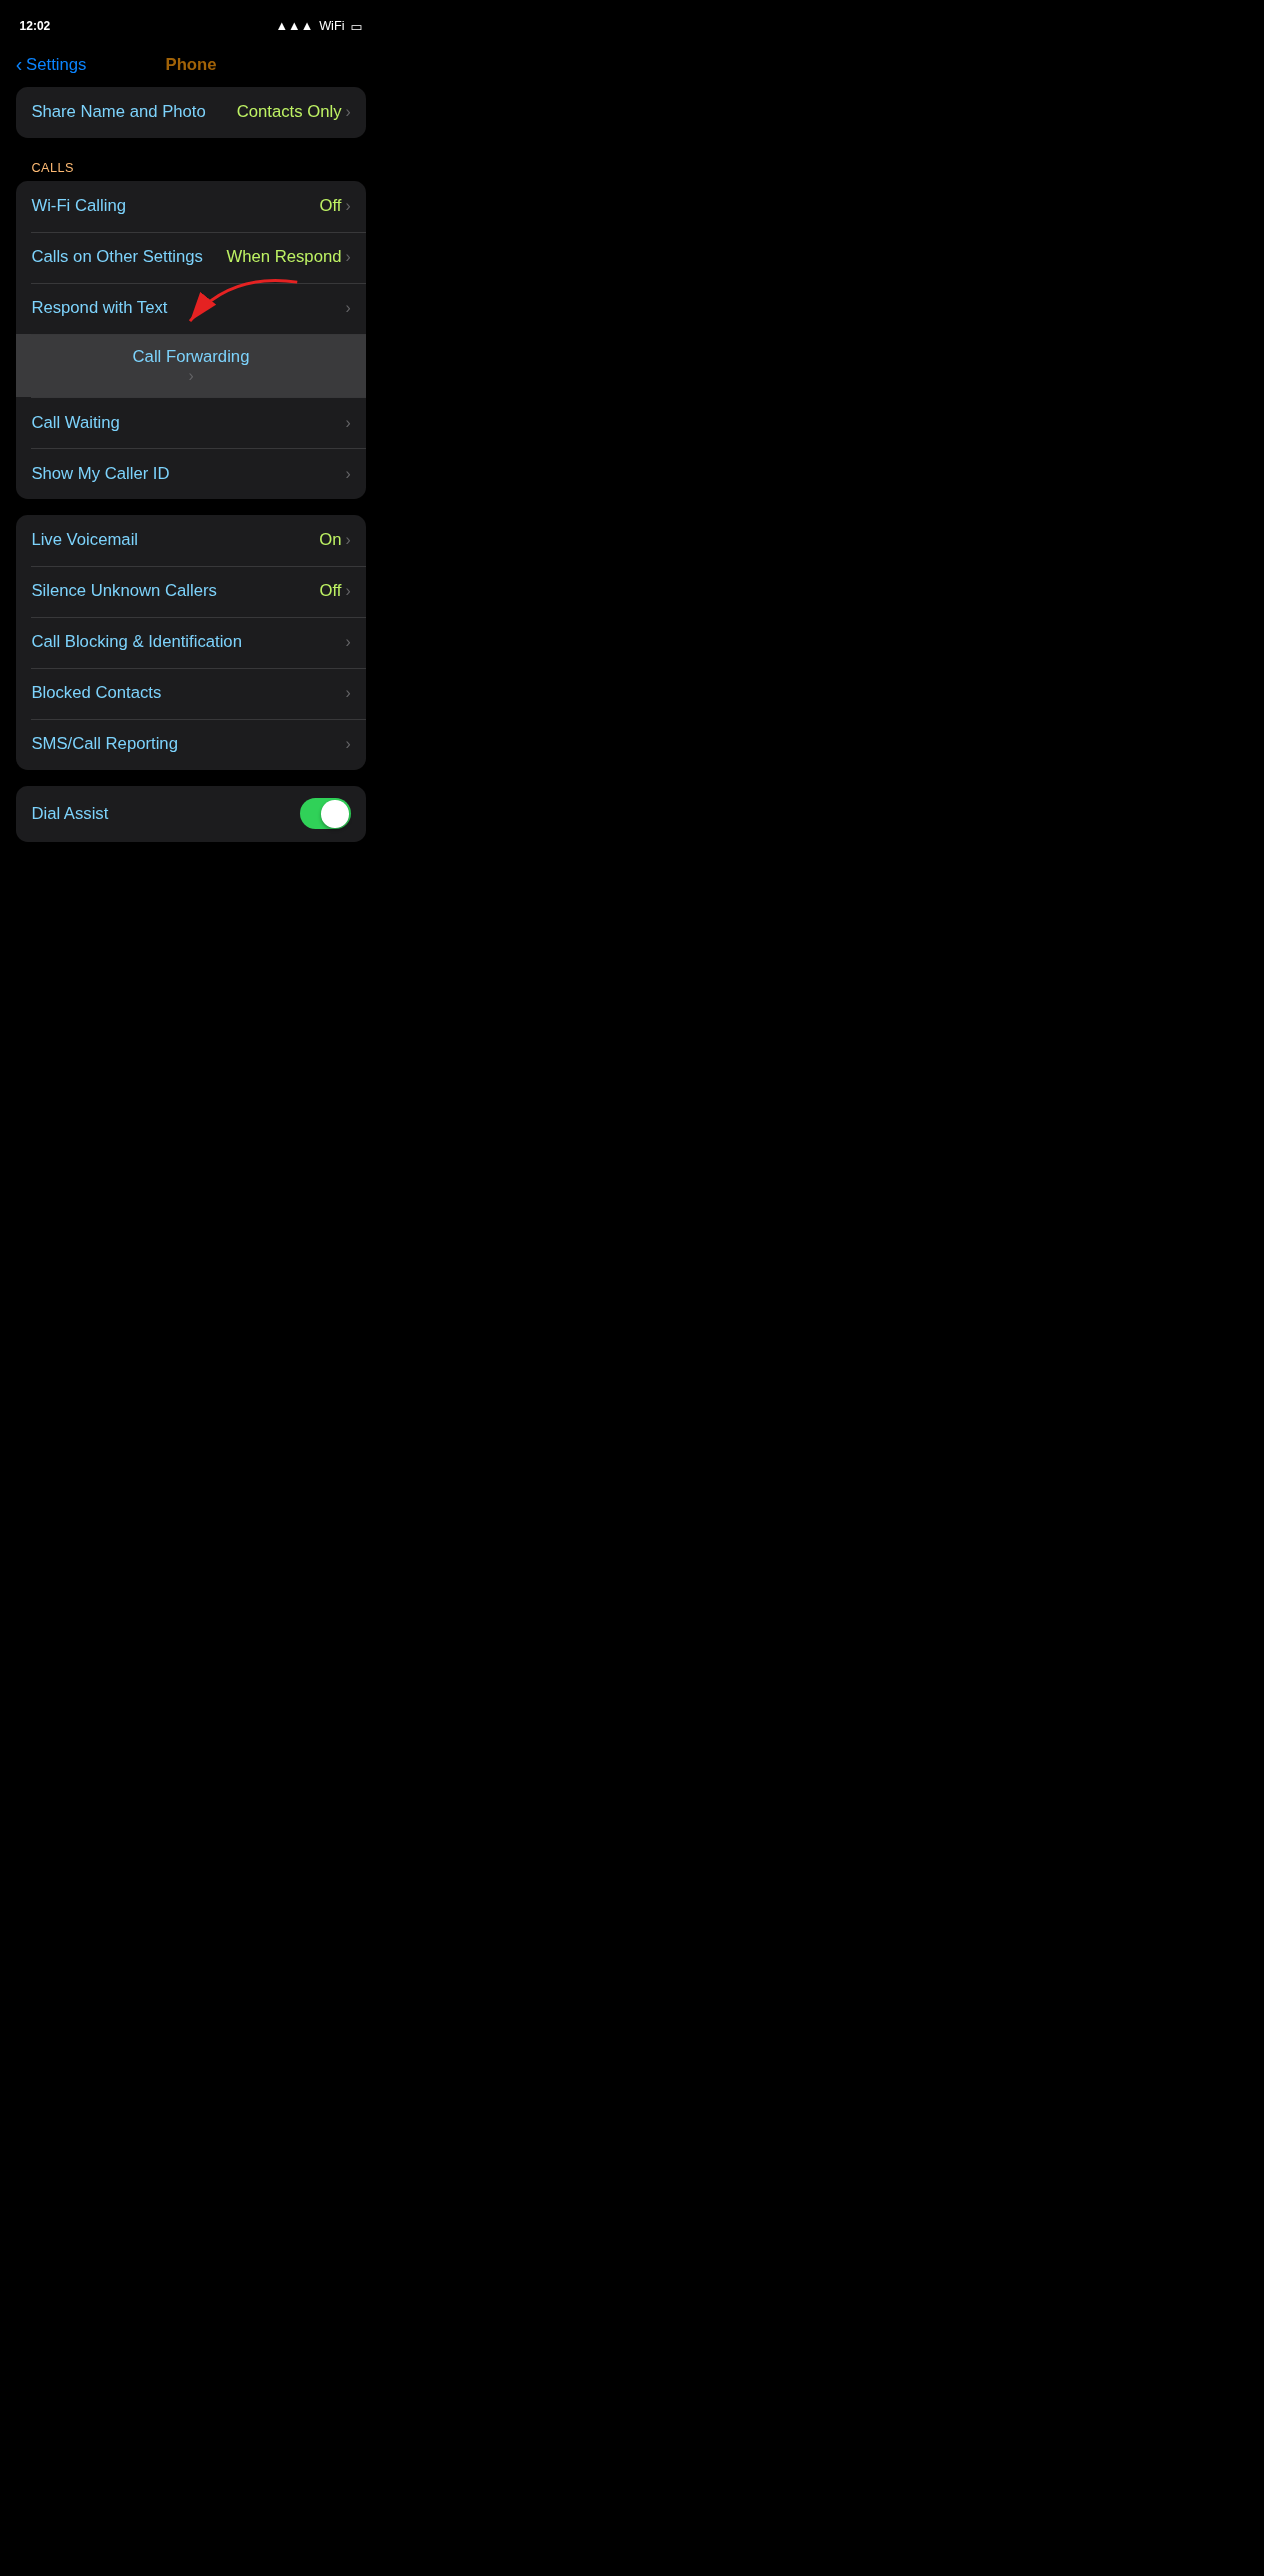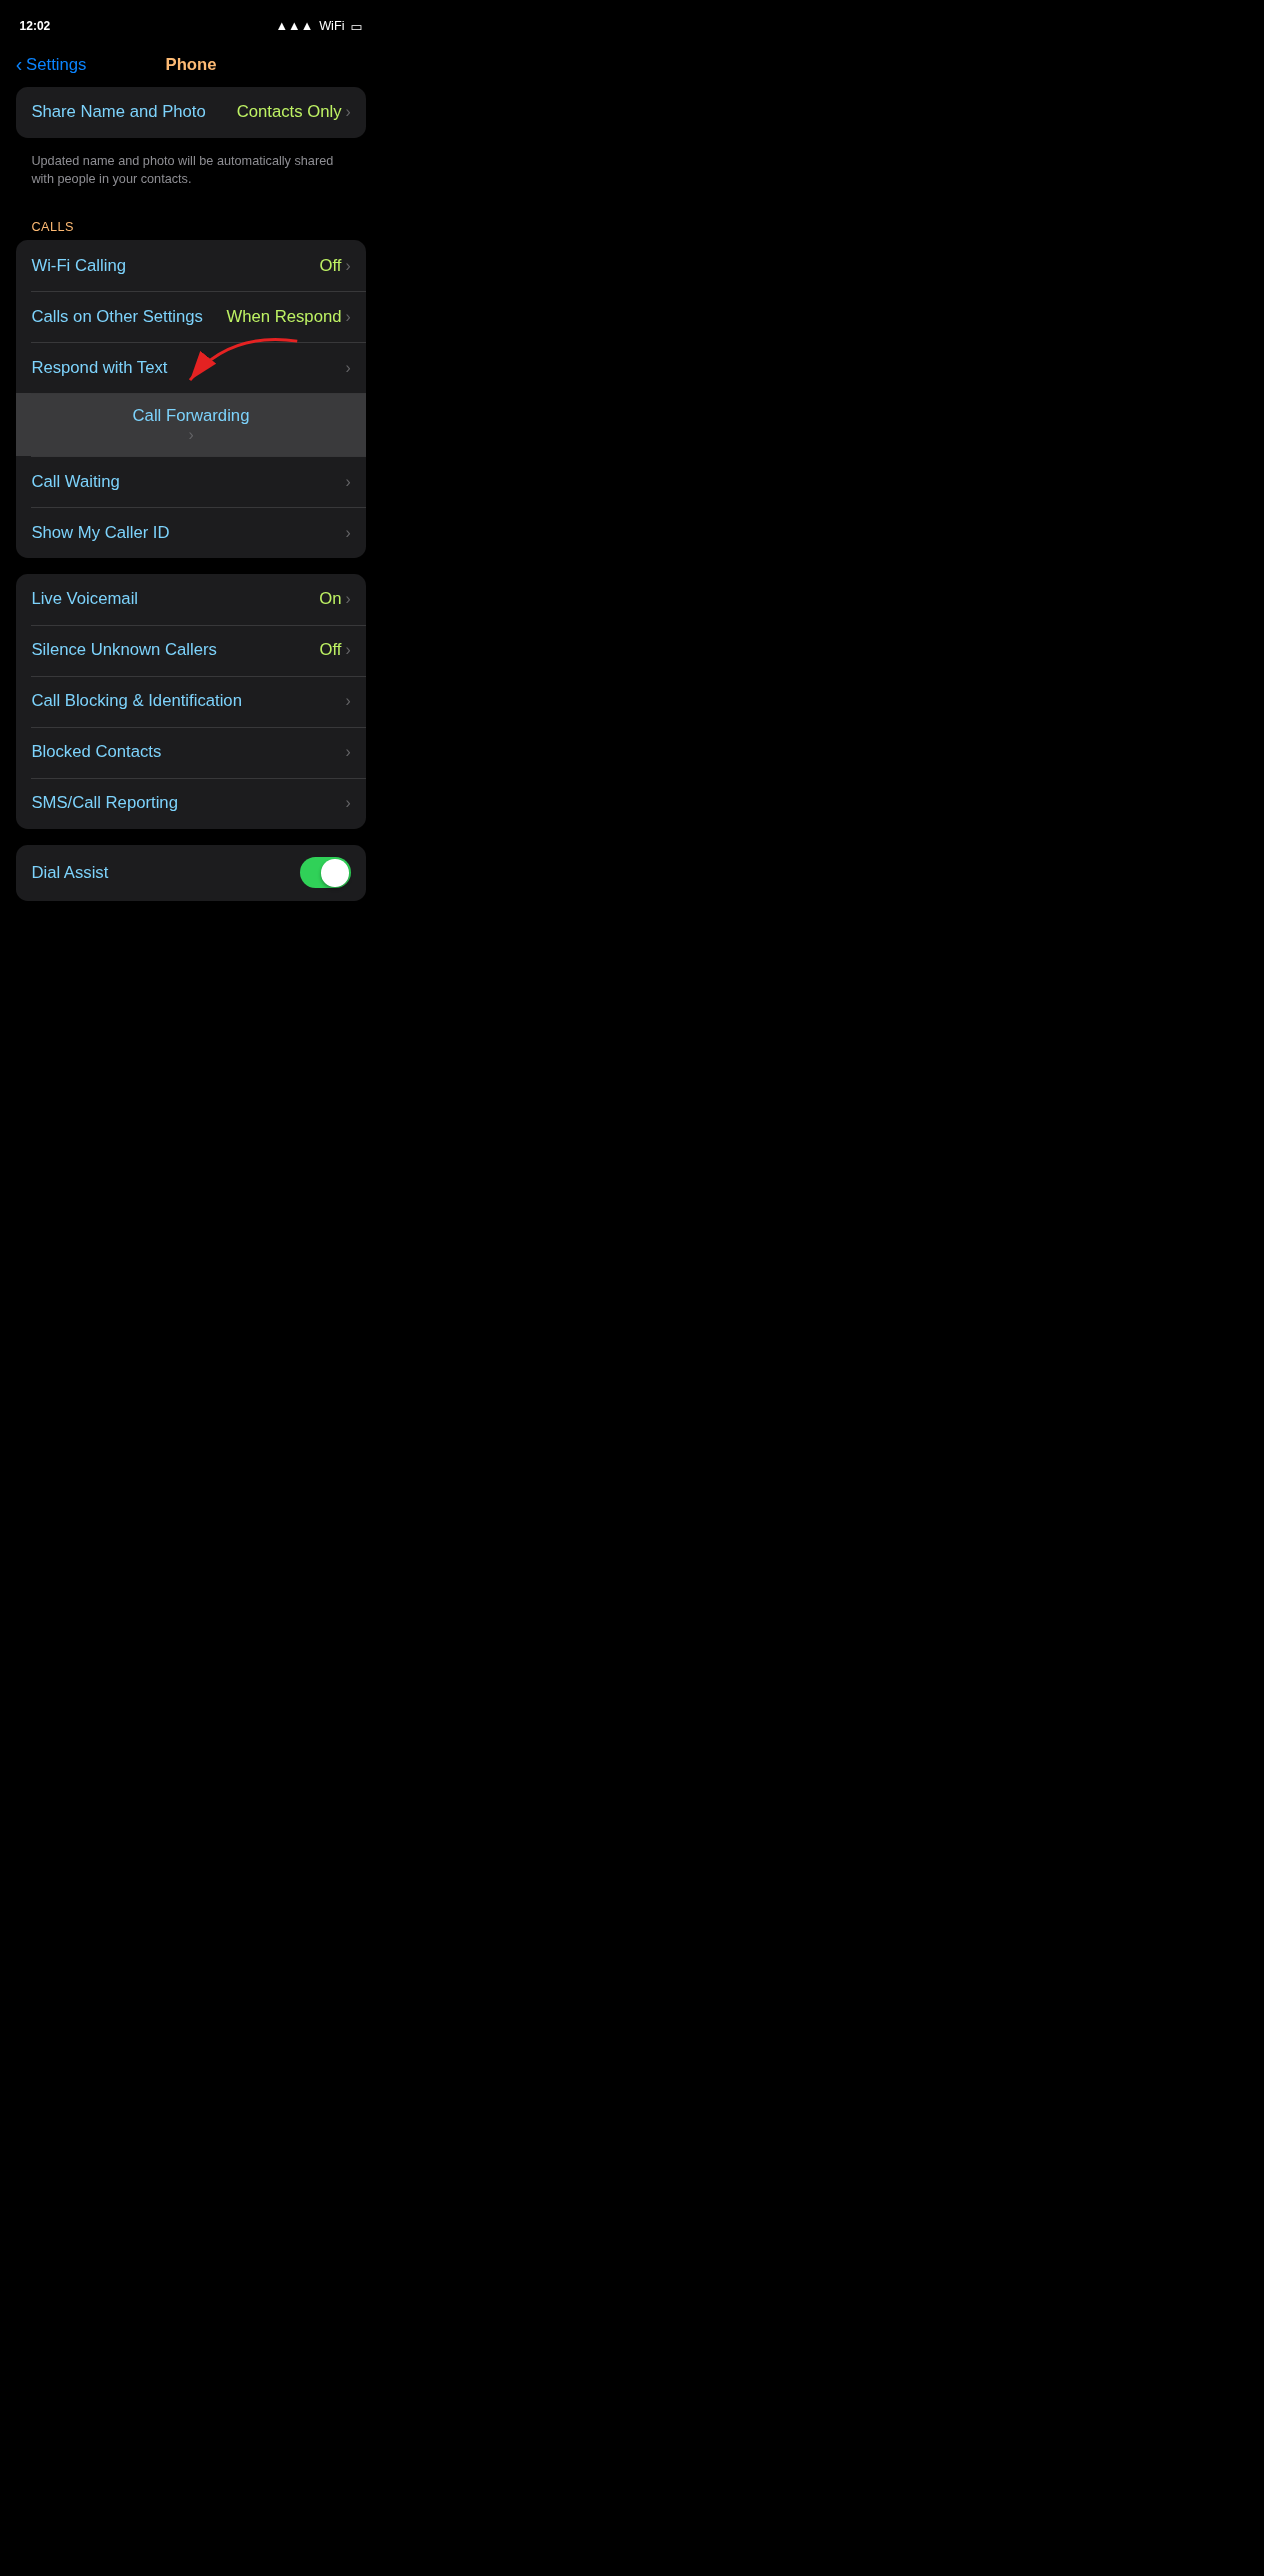--- a/index.html
+++ b/index.html
@@ -53,21 +53,21 @@
       cursor: pointer;
     }
     .nav-back-chevron {
       font-size: 19.6px;
       font-weight: 300;
       line-height: 1;
     }
     .nav-title {
       font-size: 16.7px;
       font-weight: 600;
-      color: #fdba74;
+      color: #a16207;
     }
 
     
     .content {
       padding: 0 15.7px;
     }
 
     
     .section-label {
       font-size: 12.7px;
@@ -204,21 +204,20 @@
   <div class="settings-group">
     <div class="settings-row">
       <span class="row-label">Share Name and Photo</span>
       <div class="row-right">
         <span class="row-value">Contacts Only</span>
         <span class="chevron">›</span>
       </div>
     </div>
   </div>
 
-  <div class="description-text">Updated name and photo will be automatically shared with people in your contacts.</div>
 
   <div class="section-label">CALLS</div>
 
   <div class="settings-group">
 
     <div class="settings-row">
       <span class="row-label">Wi-Fi Calling</span>
       <div class="row-right">
         <span class="row-value">Off</span>
         <span class="chevron">›</span>

